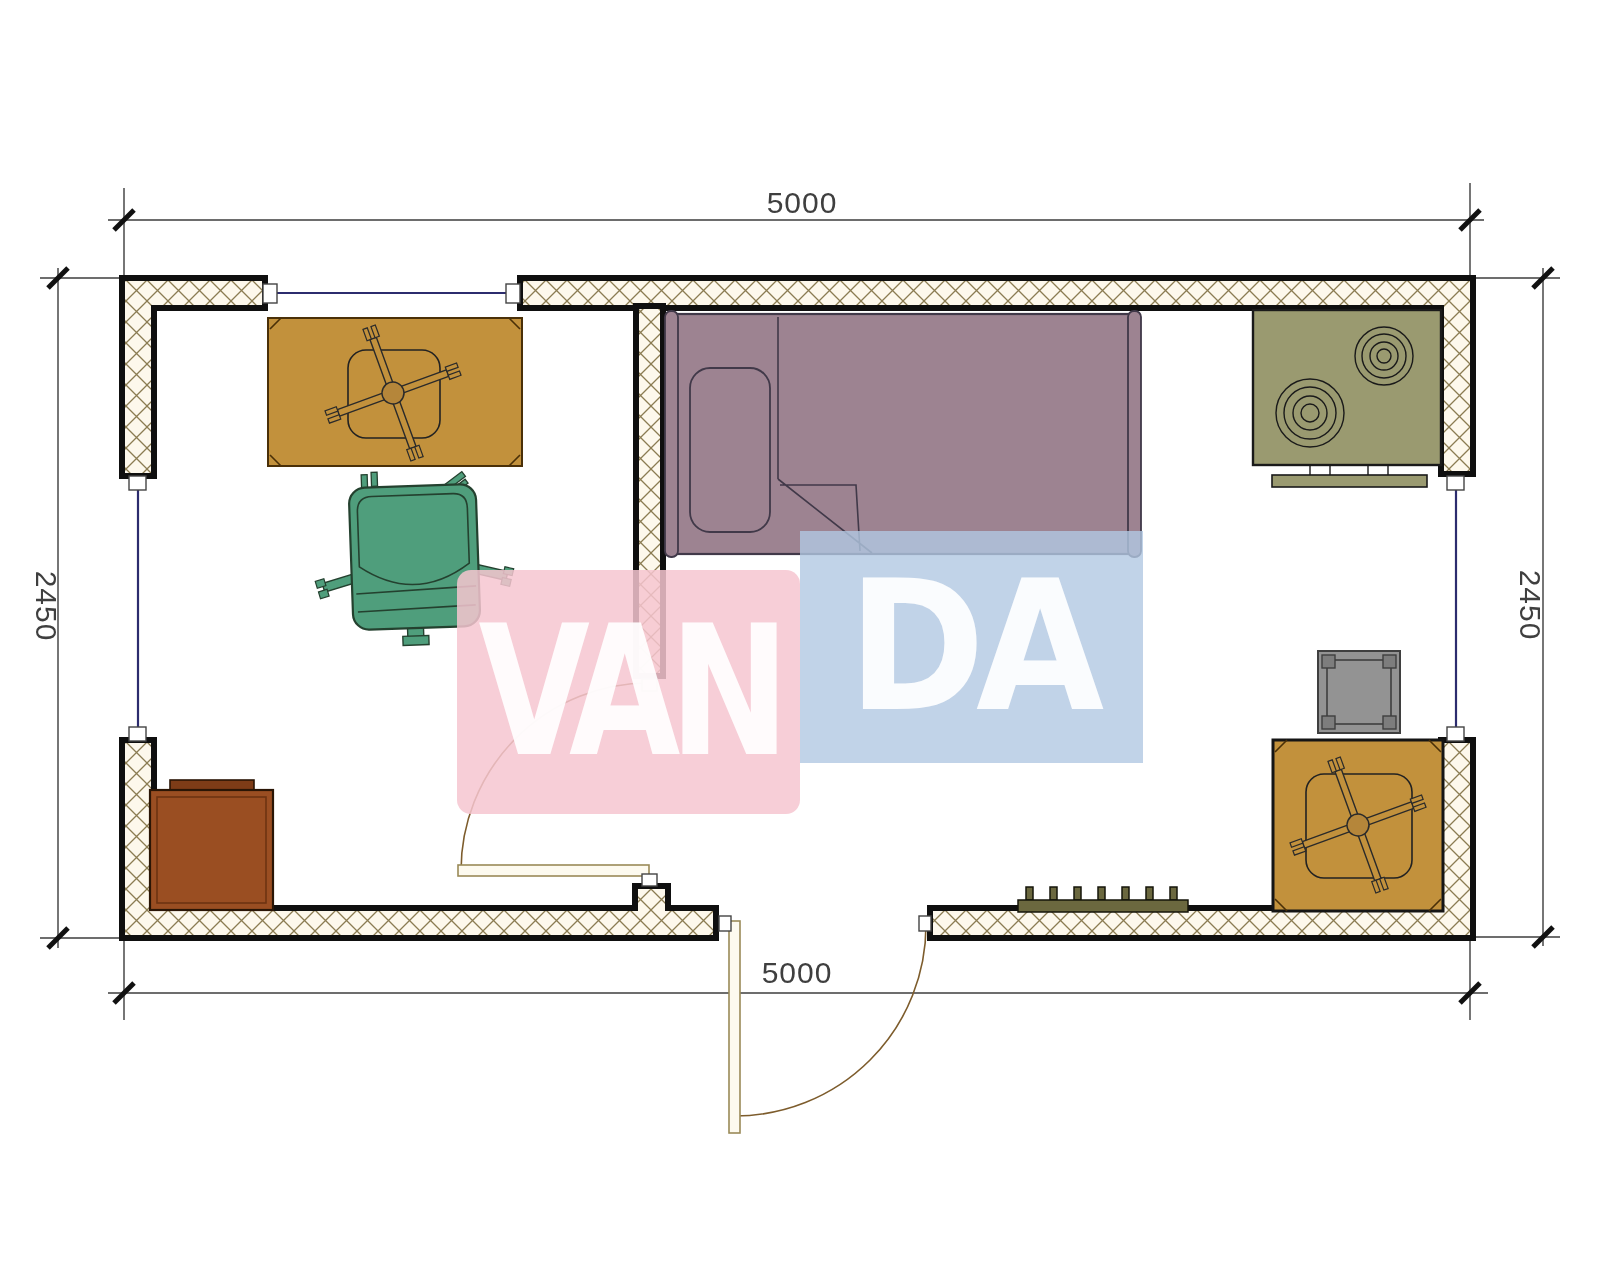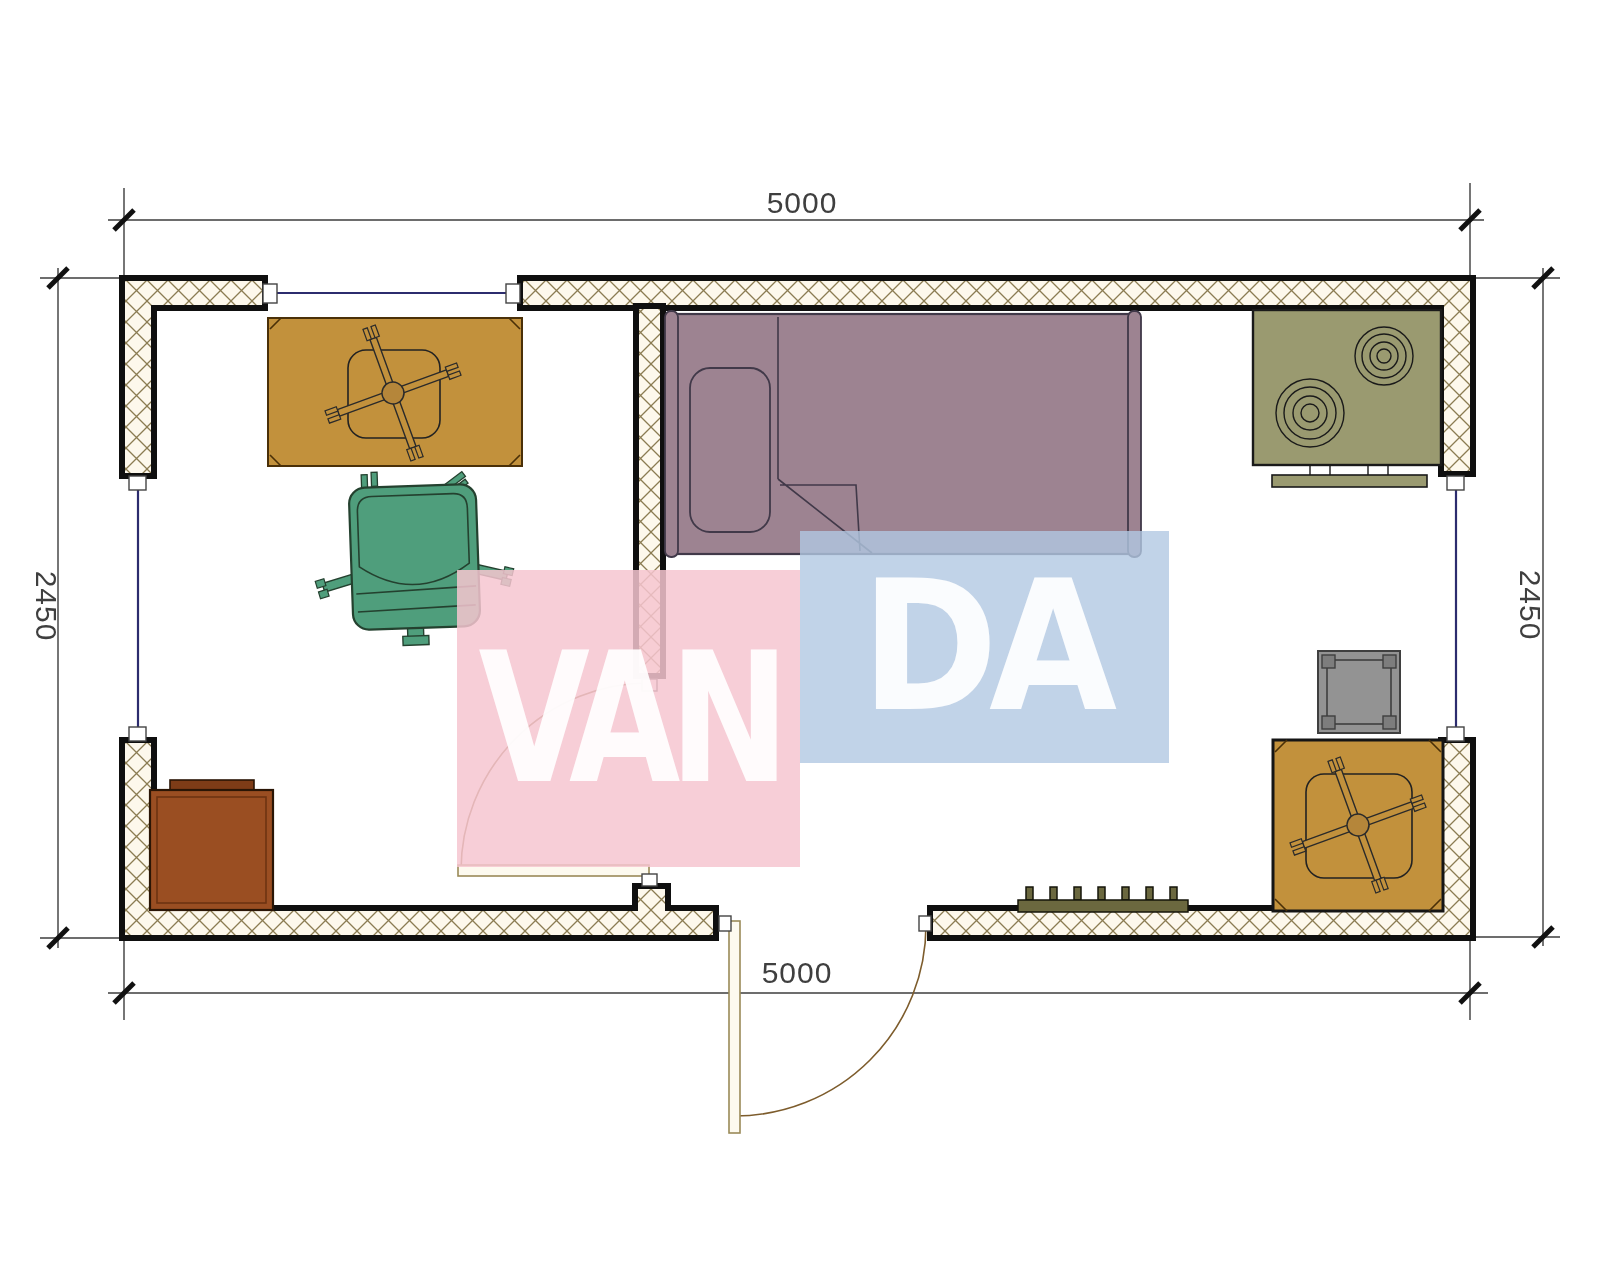--- a/index.html
+++ b/index.html
@@ -8,22 +8,22 @@
     font-family:"Liberation Sans",sans-serif;
     margin-top:28px;
   }
   #plan-svg{position:absolute;left:0;top:0;z-index:1;}
   .dim-label{
     position:absolute;z-index:3;color:#3f3f3f;font-size:30px;font-weight:400;
     letter-spacing:1px;text-align:center;font-family:"Liberation Sans",sans-serif;
   }
   .dim-label.vert{transform:rotate(90deg);}
   .wm-block{position:absolute;z-index:4;display:flex;align-items:center;justify-content:center;}
-  .wm-pink{left:457px;top:542px;width:343px;height:297px;background:rgba(246,198,208,0.85);}
-  .wm-blue{left:800px;top:503px;width:369px;height:232px;background:rgba(177,200,226,0.80);}
+  .wm-pink{left:457px;top:542px;width:343px;height:244px;background:rgba(246,198,208,0.85);border-radius:14px;}
+  .wm-blue{left:800px;top:503px;width:343px;height:232px;background:rgba(177,200,226,0.80);}
   .wm-text{
     font-family:"DejaVu Sans",sans-serif;font-weight:bold;color:rgba(255,255,255,0.92);
     font-size:180px;line-height:180px;white-space:nowrap;
   }
   .wm-text-left{letter-spacing:-14px;transform:scaleX(0.80);}
   .wm-text-right{letter-spacing:-10px;transform:scaleX(0.92);}
 </style>
 </head>
 <body>
 

